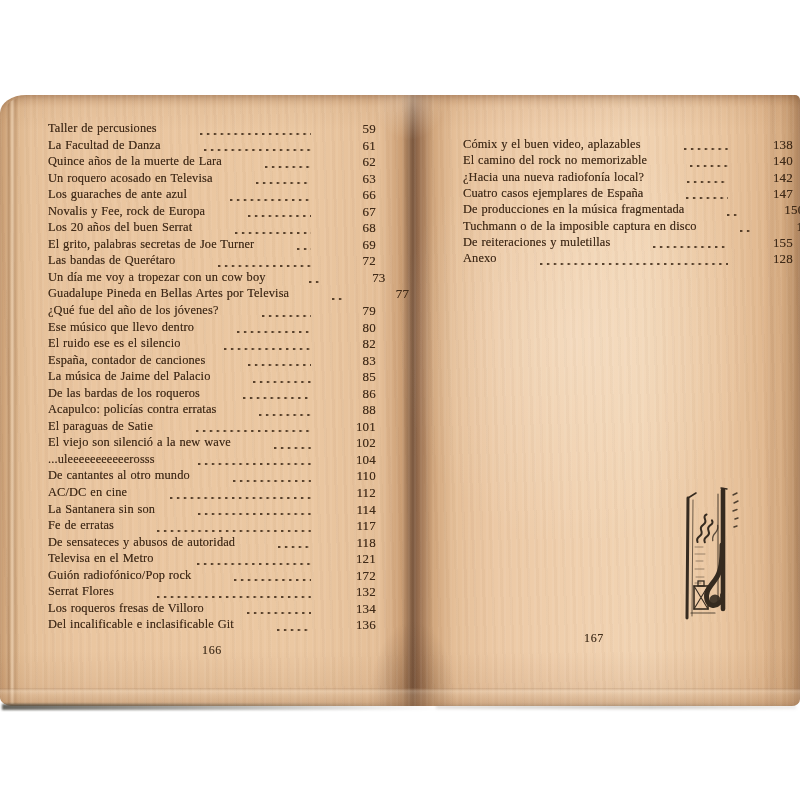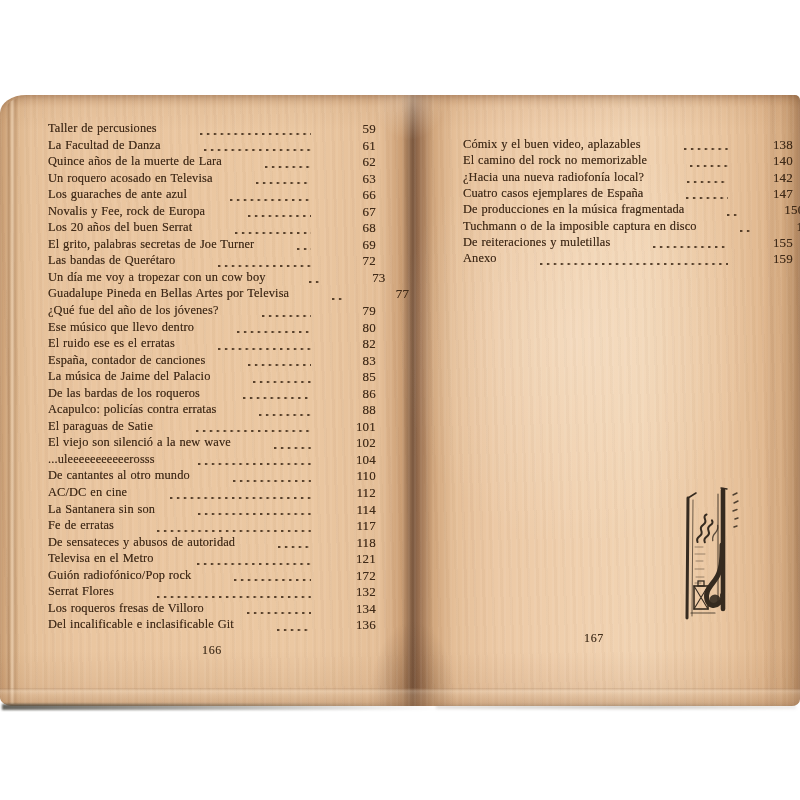--- a/index.html
+++ b/index.html
@@ -190,21 +190,21 @@
             <span class="toc-page">79</span>
           </div>
 
           <div class="toc-row">
             <span class="toc-title">Ese músico que llevo dentro</span>
             <span class="leader"></span>
             <span class="toc-page">80</span>
           </div>
 
           <div class="toc-row">
-            <span class="toc-title">El ruido ese es el erratas</span>
+            <span class="toc-title">El ruido ese es el silencio</span>
             <span class="leader"></span>
             <span class="toc-page">82</span>
           </div>
 
           <div class="toc-row">
             <span class="toc-title">España, contador de canciones</span>
             <span class="leader"></span>
             <span class="toc-page">83</span>
           </div>
 
@@ -348,21 +348,21 @@
 
           <div class="toc-row">
             <span class="toc-title">De reiteraciones y muletillas</span>
             <span class="leader"></span>
             <span class="toc-page">155</span>
           </div>
 
           <div class="toc-row">
             <span class="toc-title">Anexo</span>
             <span class="leader"></span>
-            <span class="toc-page">159</span>
+            <span class="toc-page">128</span>
           </div>
         </div>
 
       <div class="illustration">
         <svg viewBox="0 0 64 144" xmlns="http://www.w3.org/2000/svg">
           <g stroke="#271e15" fill="none" stroke-linecap="round">
 
             <path d="M7 11 L6 131" stroke-width="3"></path>
             <path d="M12 13 L11 129" stroke-width="1" opacity=".7"></path>
             <path d="M7 11 L15 6" stroke-width="1.6"></path>

